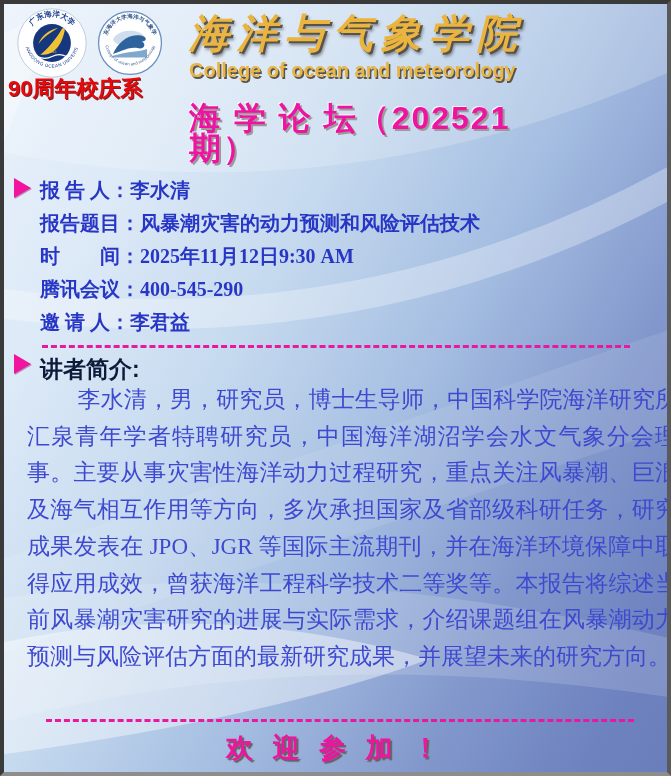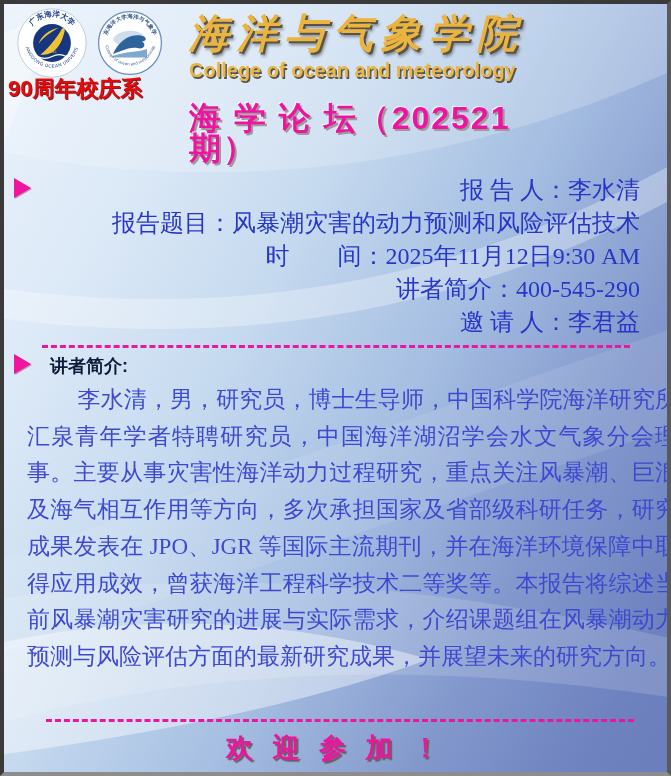--- a/index.html
+++ b/index.html
@@ -37,31 +37,31 @@
   .tri{
     position:absolute;width:0;height:0;
     border-left:17px solid #f0149f;border-top:10px solid transparent;border-bottom:10px solid transparent;
     filter:drop-shadow(1px 1px 0 rgba(120,20,90,.4));
   }
   .tri1{left:10px;top:174px;}
   .tri2{left:10px;top:350px;}
   .details{position:absolute;left:36px;top:170px;width:600px;}
   .detail-row{
     height:33px;line-height:33px;white-space:pre;
-    font-family:"Liberation Serif","DejaVu Serif",serif;font-weight:normal;
-    font-size:24px;color:#2836c6;text-align:right;
+    font-family:"Liberation Serif","DejaVu Serif",serif;font-weight:bold;
+    font-size:20px;color:#2836c6;
   }
   .dashed{
     position:absolute;height:0;border-top:3px dashed #e8199e;
   }
   .dash1{left:38px;top:341px;width:588px;}
   .dash2{left:42px;top:715px;width:588px;}
   .bio-heading{
-    position:absolute;left:46px;top:350px;
-    font-weight:bold;font-size:18px;color:#0d1b3a;
+    position:absolute;left:36px;top:350px;
+    font-weight:bold;font-size:23px;color:#0d1b3a;
   }
   .bio-text{
     position:absolute;left:23px;top:378px;width:651px;
     font-family:"Liberation Serif","DejaVu Serif",serif;
     font-size:23px;line-height:36.7px;color:#3e49d0;
     text-align:justify;text-indent:2.2em;
   }
   .footer-welcome{
     position:absolute;left:0;top:726px;width:100%;text-align:center;
     font-weight:bold;font-size:27px;color:#ee14a0;letter-spacing:6px;
@@ -125,21 +125,21 @@
     <div class="college-en">College of ocean and meteorology</div>
     <div class="forum-title">海 学 论 坛（202521期）</div>
   </div>
 
   <div class="tri tri1"></div>
 
   <div class="details">
     <div class="detail-row"><span>报 告 人：</span><span>李水清</span></div>
     <div class="detail-row"><span>报告题目：</span><span>风暴潮灾害的动力预测和风险评估技术</span></div>
     <div class="detail-row"><span>时　　间：</span><span>2025年11月12日9:30 AM</span></div>
-    <div class="detail-row"><span>讲者简介：</span><span>400-545-290</span></div>
+    <div class="detail-row"><span>腾讯会议：</span><span>400-545-290</span></div>
     <div class="detail-row"><span>邀 请 人：</span><span>李君益</span></div>
   </div>
 
   <div class="dashed dash1"></div>
 
   <div class="tri tri2"></div>
   <div class="bio-heading">讲者简介:</div>
   <div class="bio-text">李水清，男，研究员，博士生导师，中国科学院海洋研究所汇泉青年学者特聘研究员，中国海洋湖沼学会水文气象分会理事。主要从事灾害性海洋动力过程研究，重点关注风暴潮、巨浪及海气相互作用等方向，多次承担国家及省部级科研任务，研究成果发表在 JPO、JGR 等国际主流期刊，并在海洋环境保障中取得应用成效，曾获海洋工程科学技术二等奖等。本报告将综述当前风暴潮灾害研究的进展与实际需求，介绍课题组在风暴潮动力预测与风险评估方面的最新研究成果，并展望未来的研究方向。</div>
 
   <div class="dashed dash2"></div>

